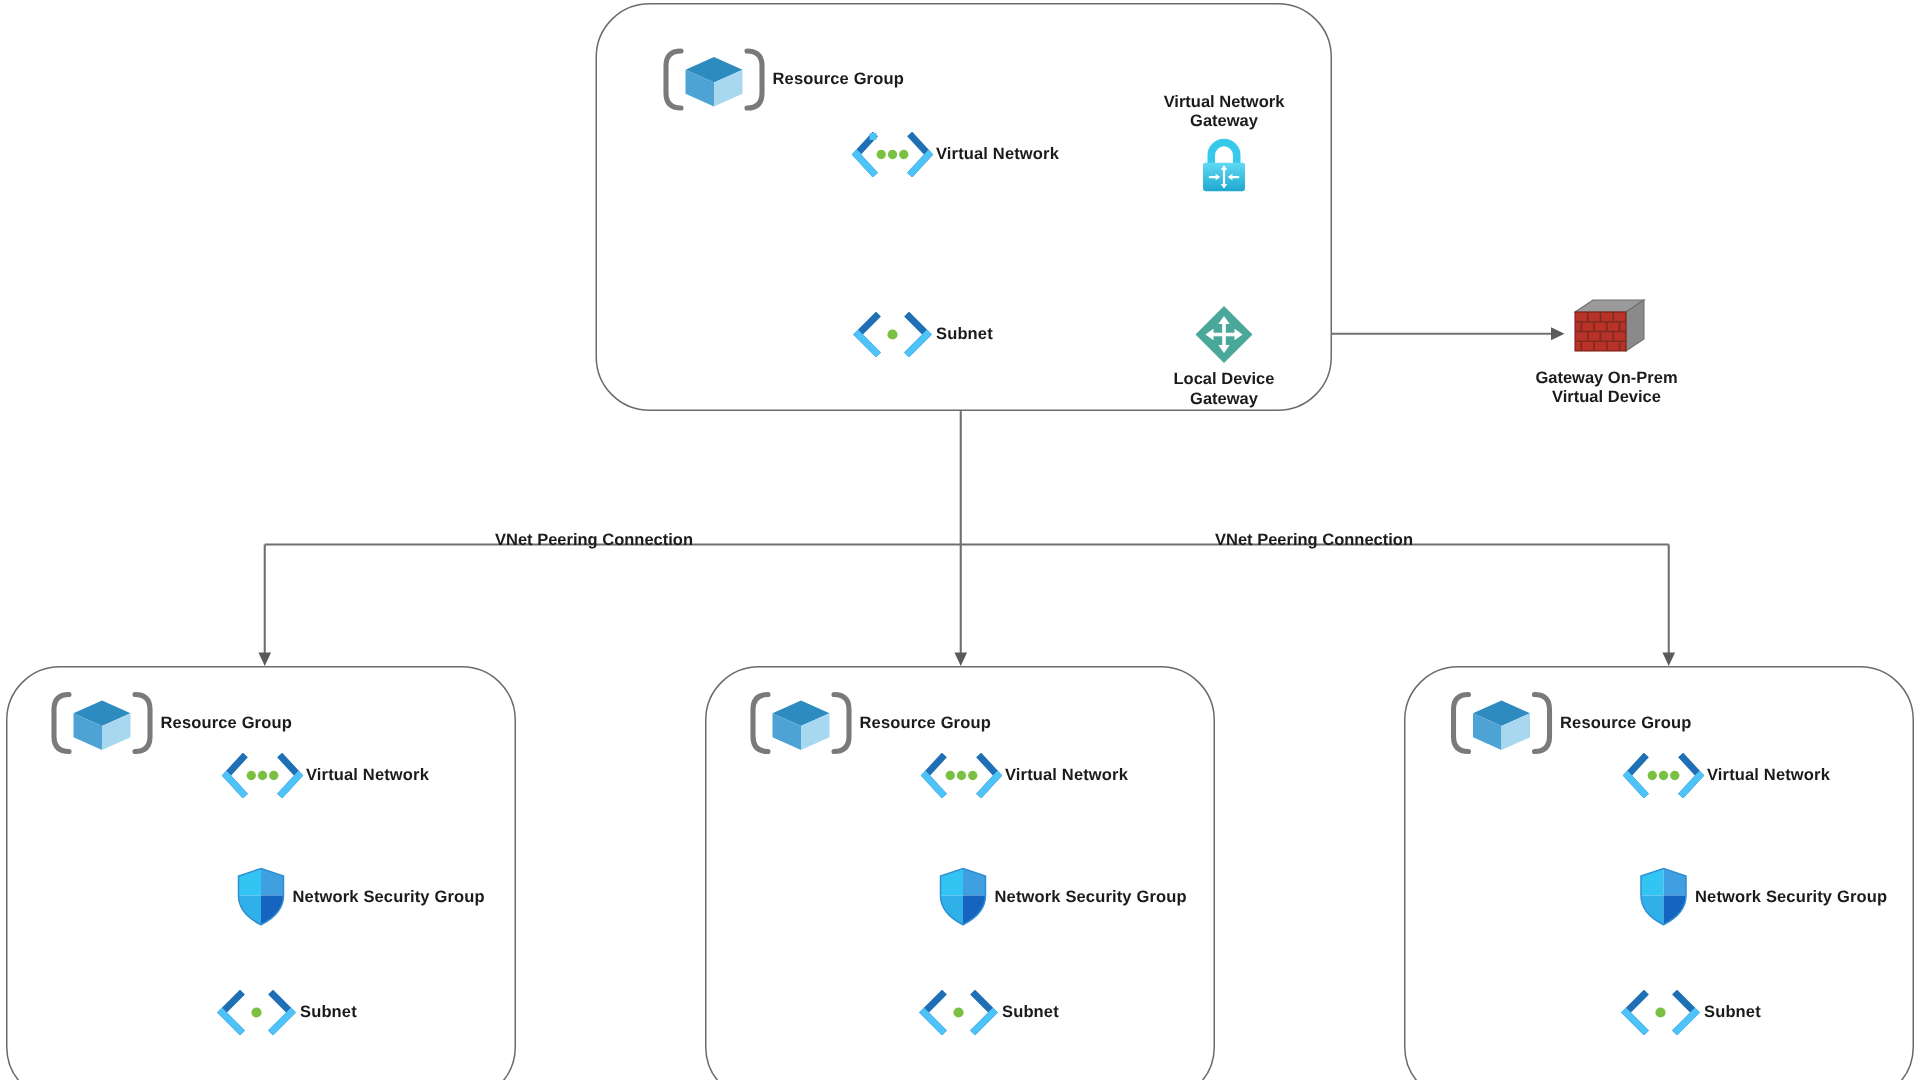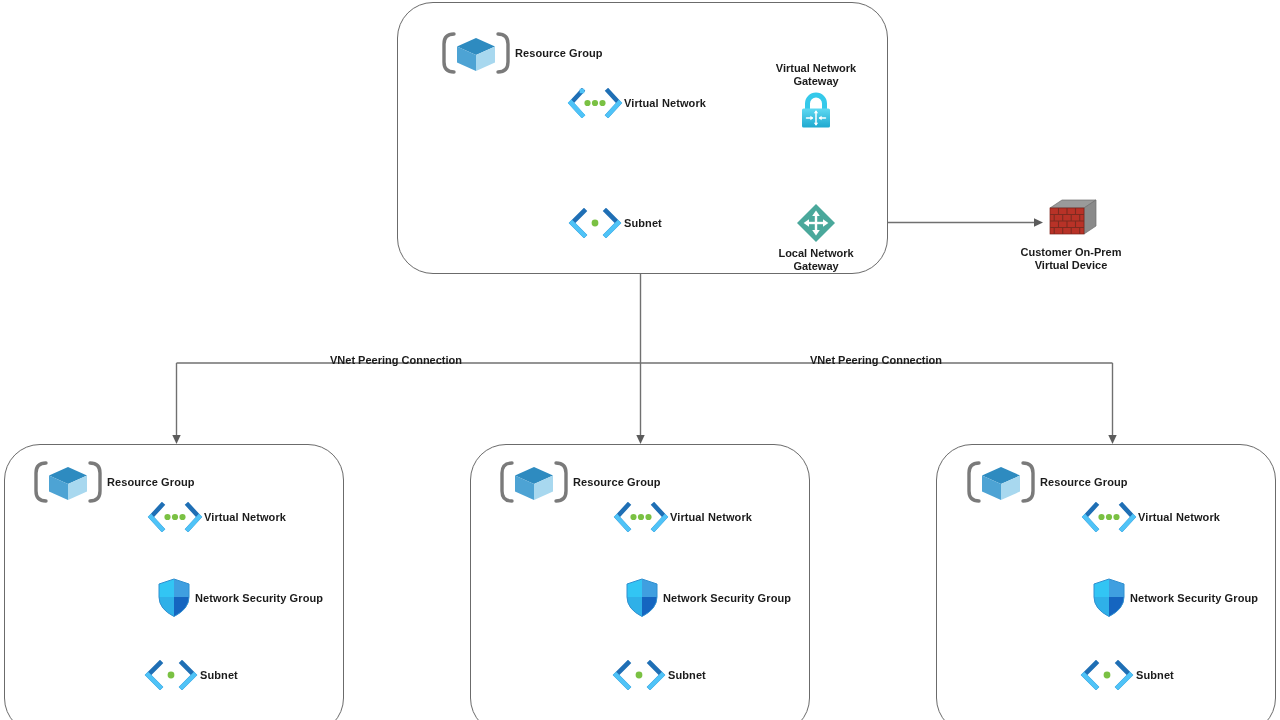--- a/index.html
+++ b/index.html
@@ -207,21 +207,21 @@
         <rect x="19.8" y="20" width="2.4" height="9"></rect>
         <path d="M21 33.4 L17.2 28 L24.8 28 Z"></path>
 
         <rect x="13" y="19.8" width="9" height="2.4"></rect>
         <path d="M8.6 21 L14 17.2 L14 24.8 Z"></path>
 
         <rect x="20" y="19.8" width="9" height="2.4"></rect>
         <path d="M33.4 21 L28 17.2 L28 24.8 Z"></path>
       </g>
     </svg>
-    <span class="label" style="margin-top:3px;">Local Network</span>
+    <span class="label" style="margin-top:3px;">Local Device</span>
     <span class="label">Gateway</span>
   </div>
 
   <div class="node-stacked" style="left:1015px; top:196px; width:112px;">
     <svg class="ico" width="58" height="46" viewBox="0 0 58 46" xmlns="http://www.w3.org/2000/svg">
 
       <path d="M8 12 L20 4 L54 4 L42 12 Z" fill="#9a9a9a" stroke="#6f6f6f" stroke-width="0.7"></path>
 
       <path d="M42 12 L54 4 L54 30 L42 38 Z" fill="#8a8a8a" stroke="#6f6f6f" stroke-width="0.7"></path>
 
@@ -243,21 +243,21 @@
           <path d="M37.7 18.5 L37.7 25"></path>
         <path d="M16.5 25 L16.5 31.5"></path>
           <path d="M25 25 L25 31.5"></path>
           <path d="M33.5 25 L33.5 31.5"></path>
         <path d="M12.2 31.5 L12.2 38"></path>
           <path d="M20.7 31.5 L20.7 38"></path>
         <path d="M29.2 31.5 L29.2 38"></path>
           <path d="M37.7 31.5 L37.7 38"></path>
       </g>
     </svg>
-    <span class="label" style="margin-top:4px;">Customer On-Prem</span>
+    <span class="label" style="margin-top:4px;">Gateway On-Prem</span>
     <span class="label">Virtual Device</span>
   </div>
 
   <div class="vnet-box b1"></div>
 
   <div class="node" style="left:32px; top:460px;">
     <svg class="ico" width="72" height="44" viewBox="0 0 72 44" xmlns="http://www.w3.org/2000/svg">
       <path d="M14 3 Q4 3 4 13 L4 31 Q4 41 14 41" fill="none" stroke="#7a7a7a" stroke-width="3.4" stroke-linecap="round"></path>
       <path d="M58 3 Q68 3 68 13 L68 31 Q68 41 58 41" fill="none" stroke="#7a7a7a" stroke-width="3.4" stroke-linecap="round"></path>
       <path d="M36 7 L55 15.5 L36 24 L17 15.5 Z" fill="#2e8bc0"></path>

